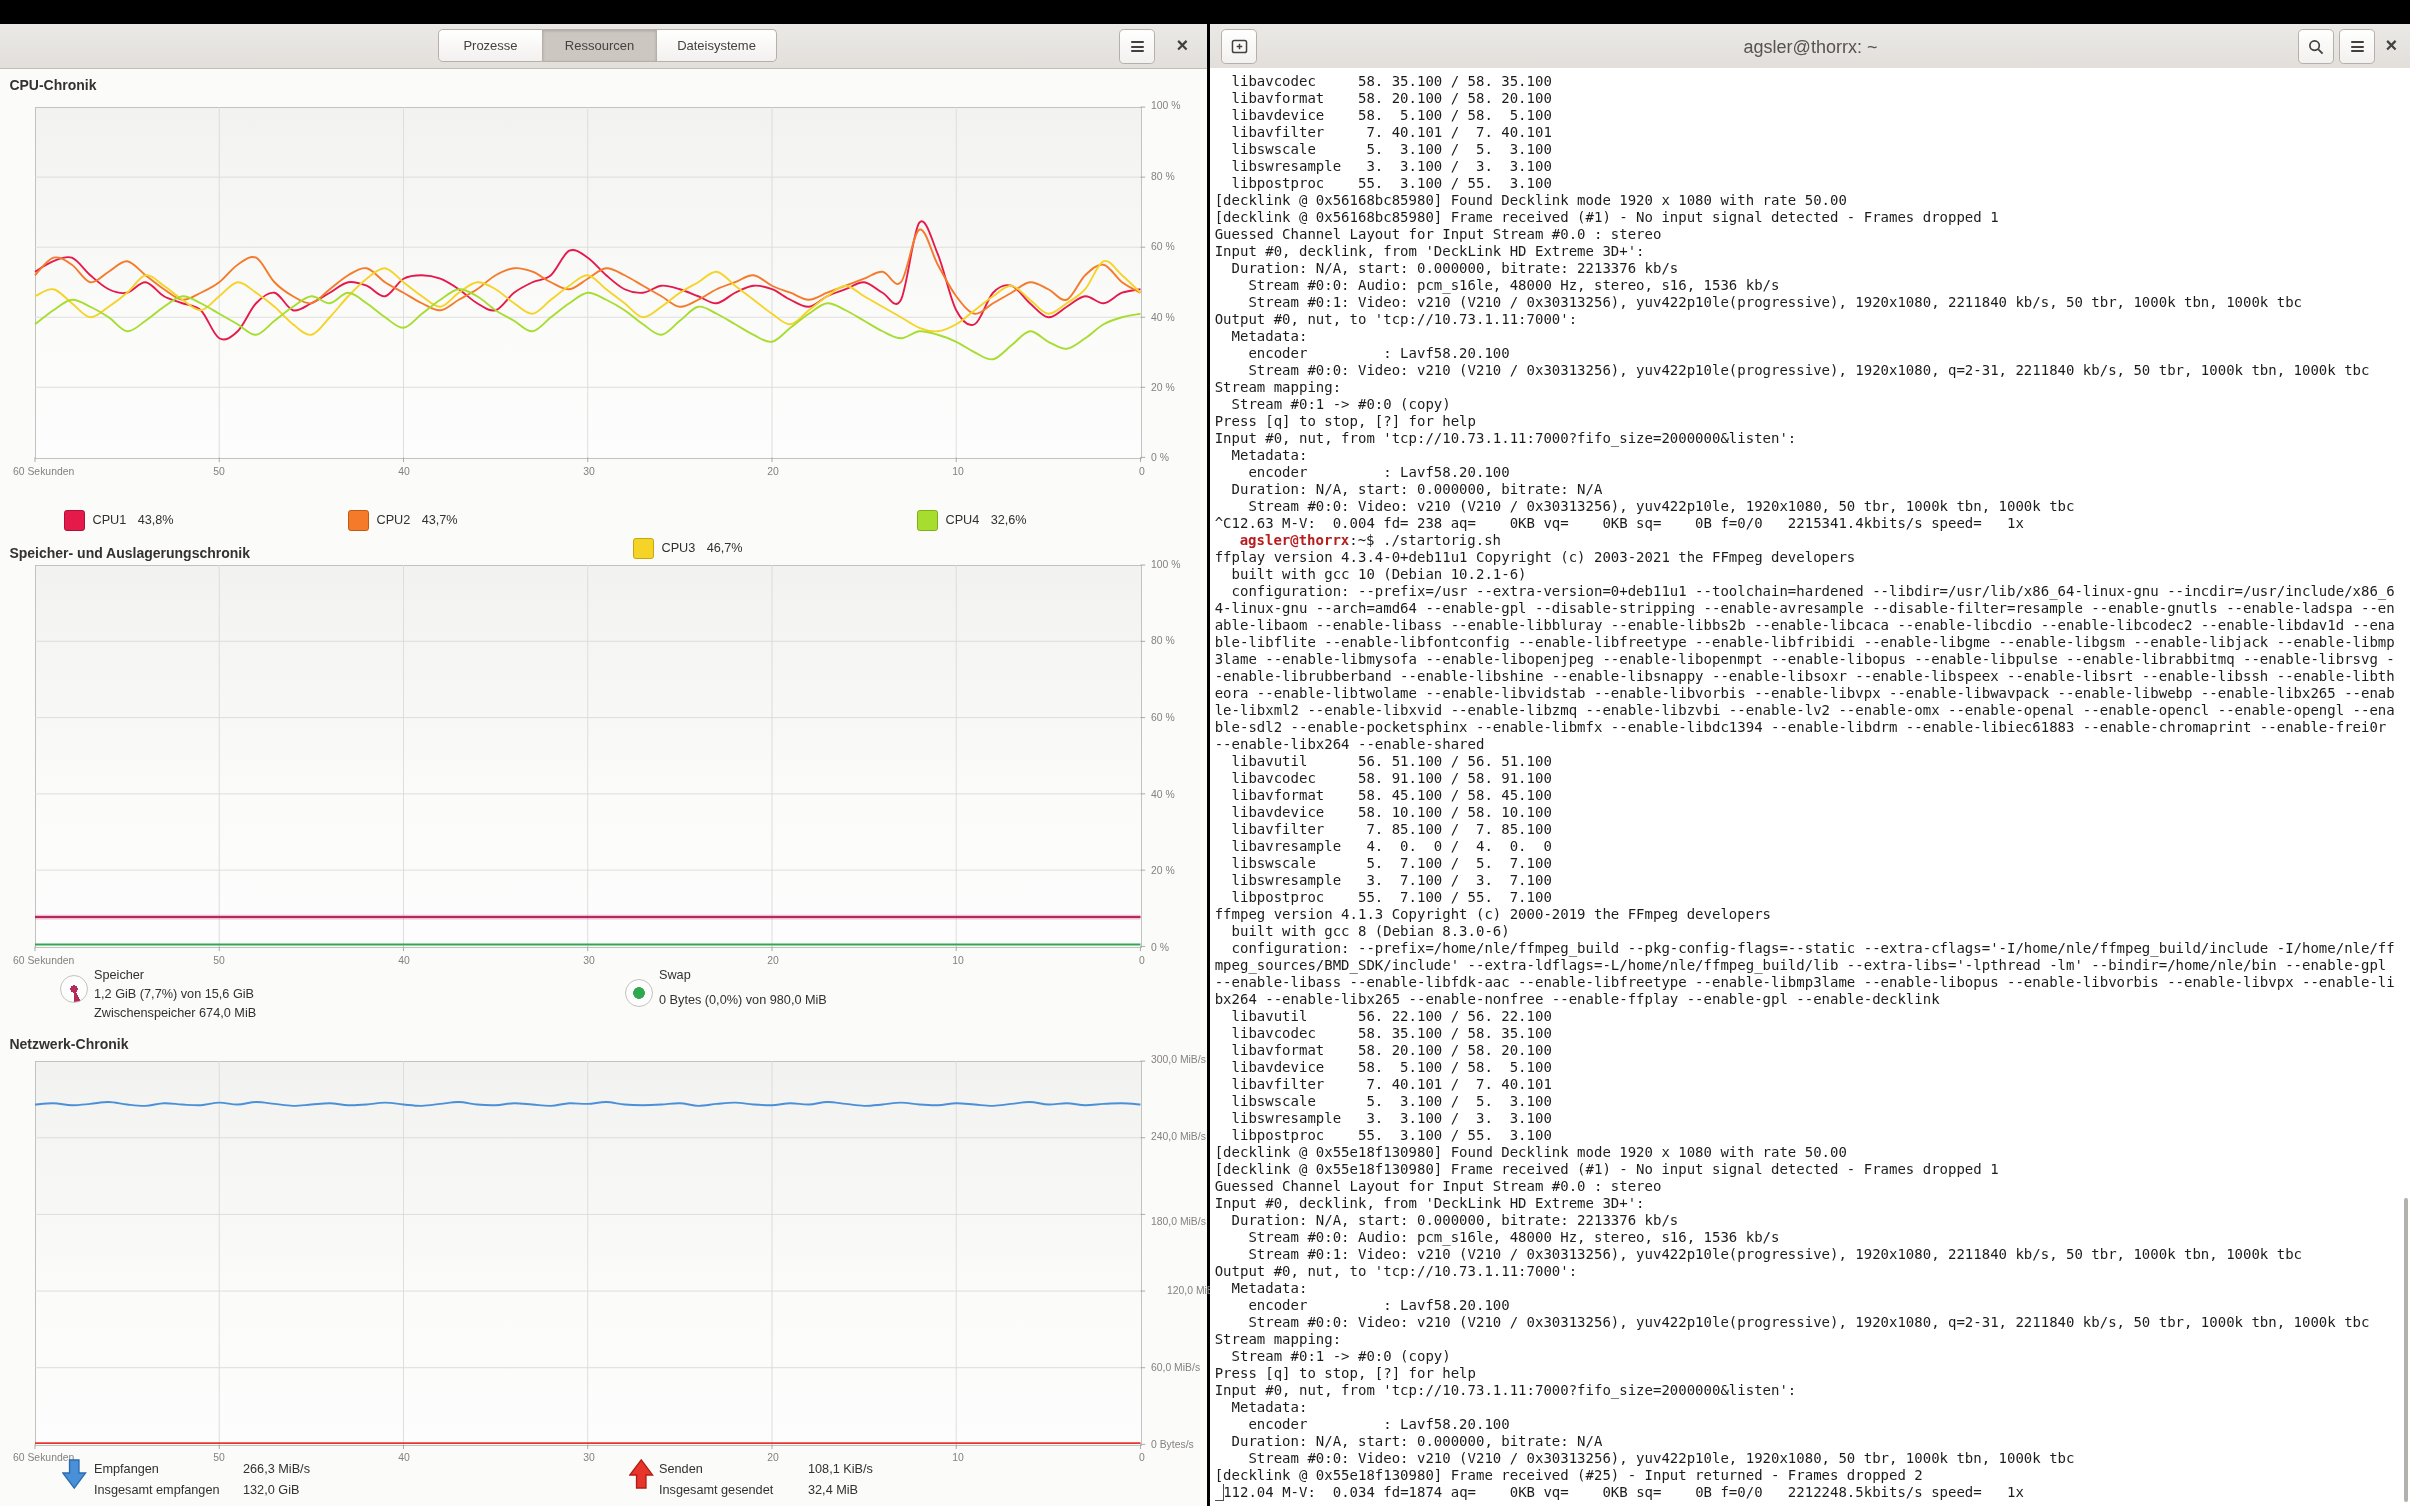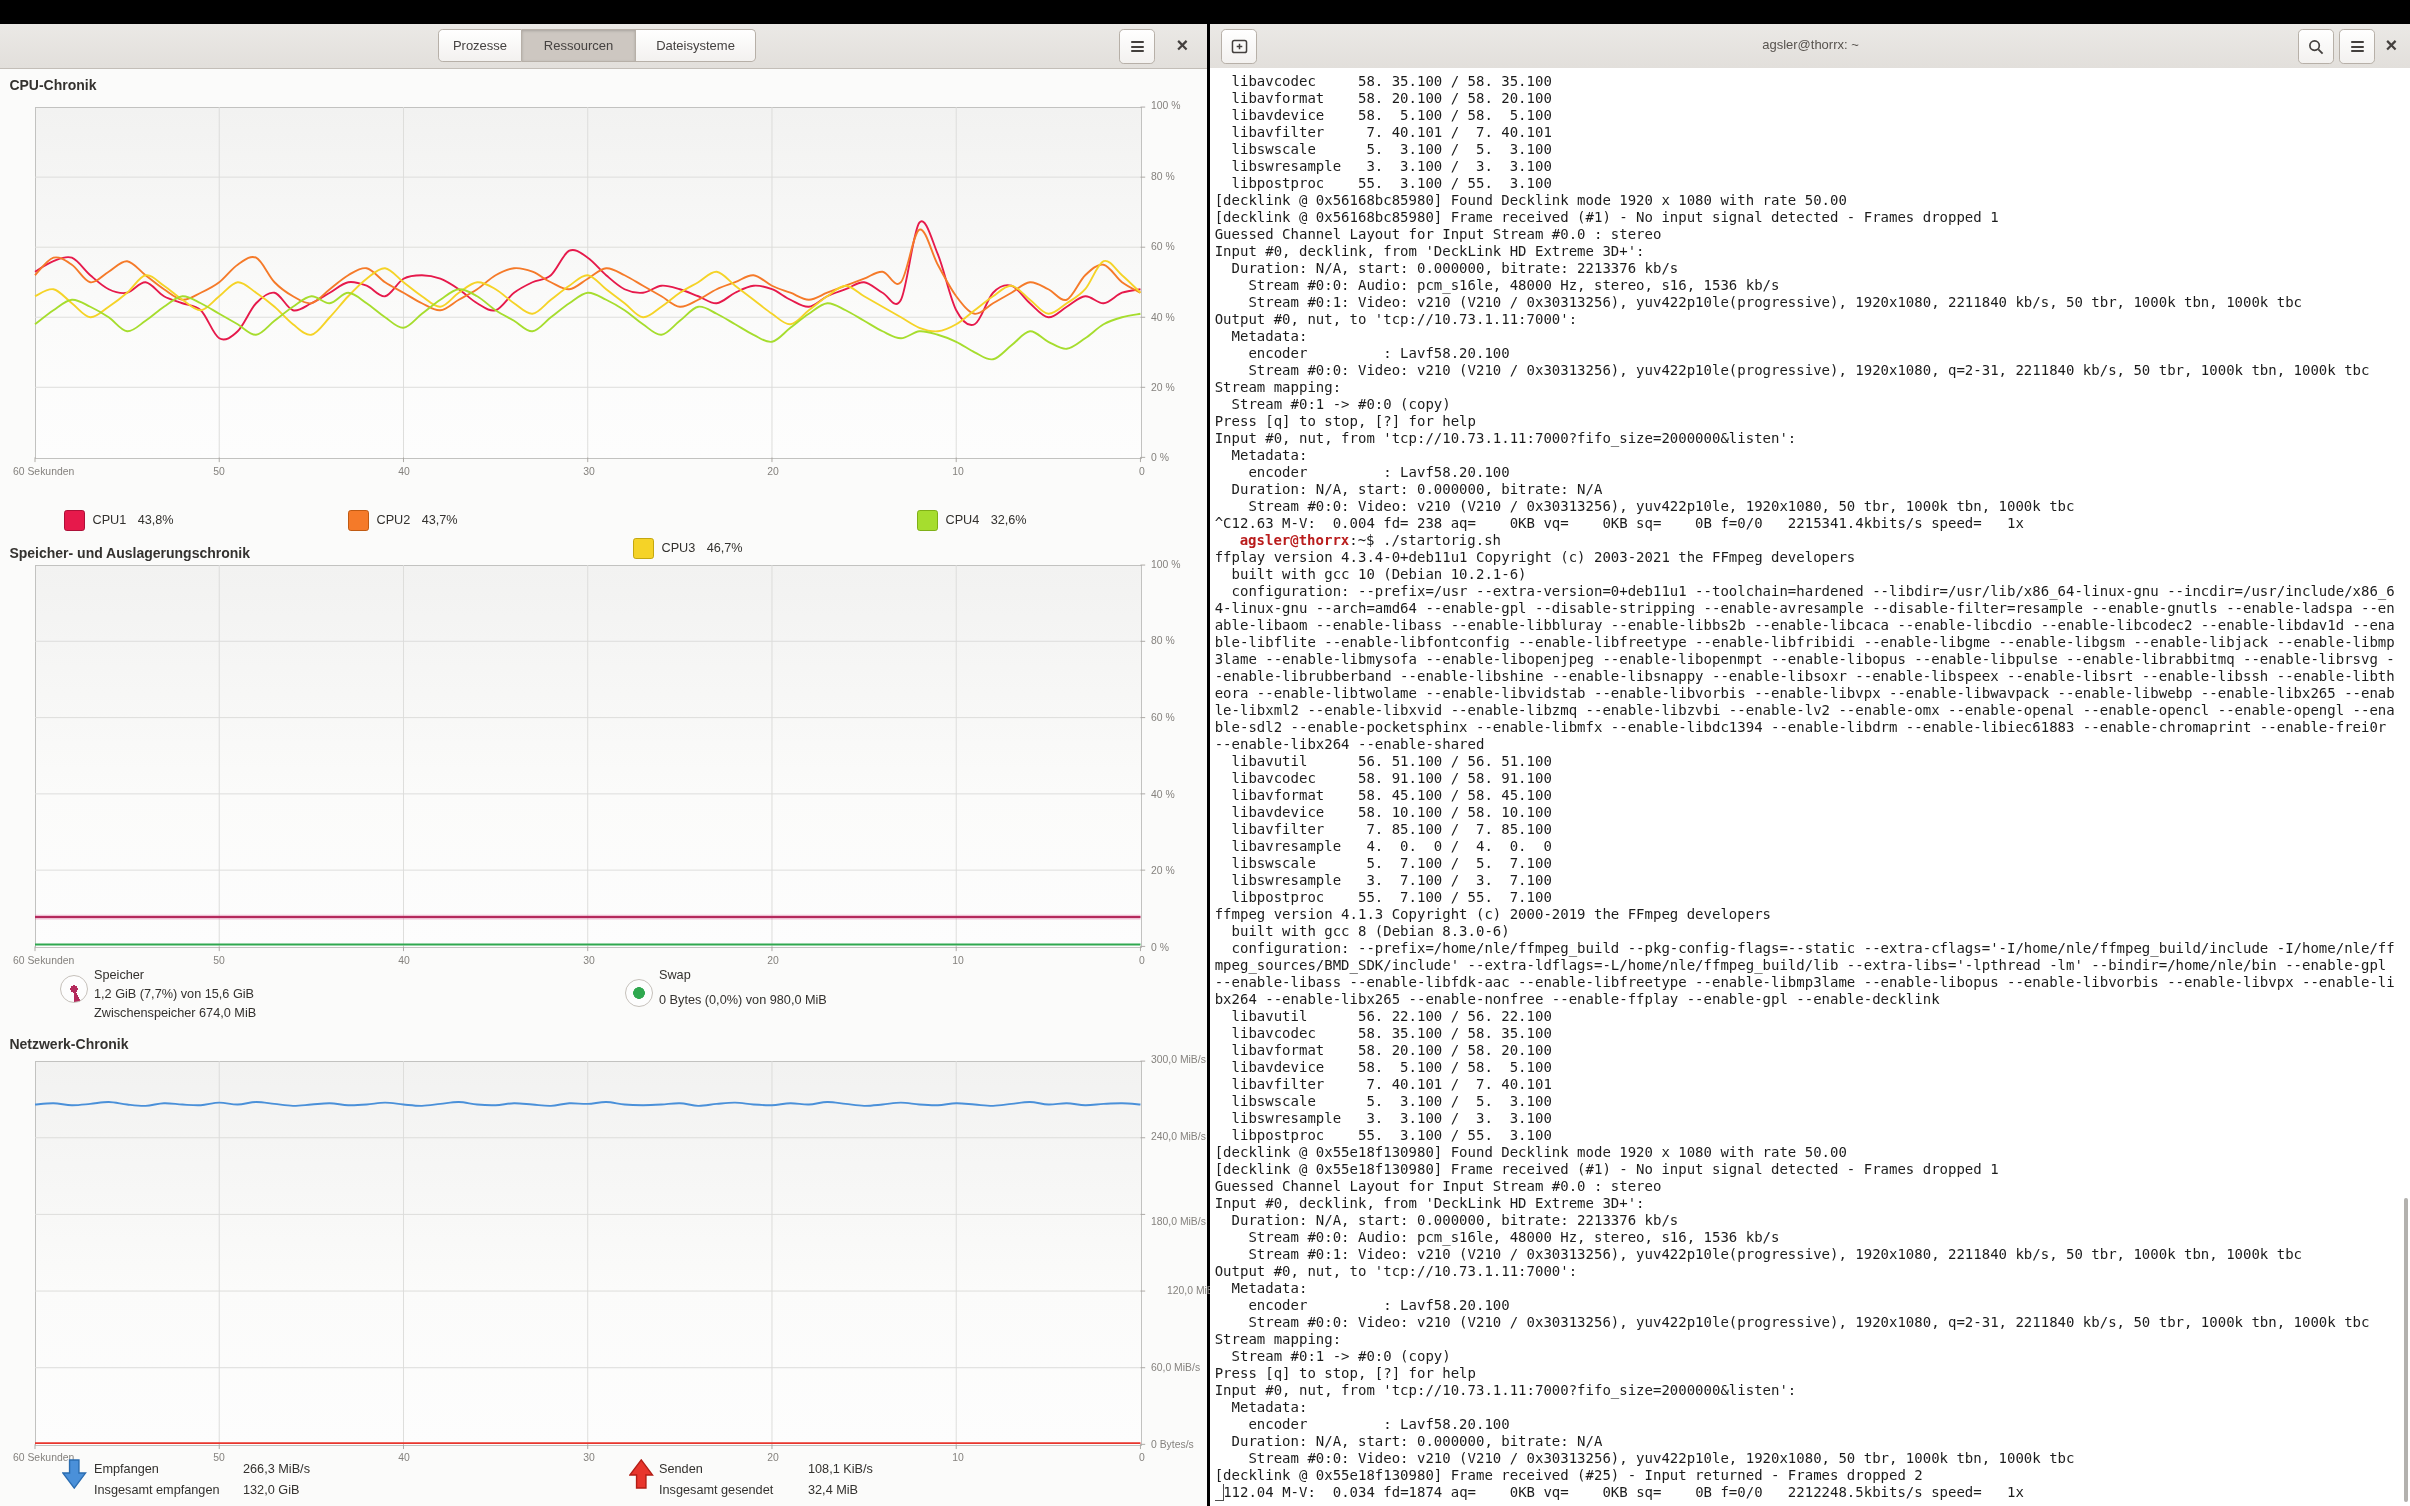--- a/index.html
+++ b/index.html
@@ -14,21 +14,21 @@
     color:#454241;font-size:13px;display:flex;align-items:center;justify-content:center;cursor:default;}
   .tab:first-child{border-radius:4.7px 0 0 4.7px;}
   .tab:last-child{border-radius:0 4.7px 4.7px 0;border-left:none;}
   .tab.active{background:#cdc7c1;box-shadow:inset 0 0.9px 2.8px rgba(0,0,0,.18);border-left:none;}
   .icon-btn{position:absolute;top:5.6px;width:34px;height:33px;border:0.9px solid #b7b0a8;border-radius:4.7px;
     background:linear-gradient(#ffffff,#f3f1ef);display:flex;align-items:center;justify-content:center;}
   .close-x{position:absolute;top:11.3px;width:22.6px;height:22.6px;color:#44403e;font-size:20px;line-height:21px;
     text-align:center;font-weight:bold;}
   .burger{display:inline-block;width:13px;}
   .burger span{display:block;height:1.9px;background:#44403e;margin:2.8px 0;border-radius:0.9px;}
-  .win-title{position:absolute;top:13px;left:0;right:0;text-align:center;color:#57534e;font-size:13px;}
+  .win-title{position:absolute;top:13px;left:0;right:0;text-align:center;color:#57534e;font-size:18px;}
   .section-title{position:absolute;left:9.4px;font-size:14px;font-weight:bold;color:#34322f;}
   .chart{position:absolute;left:35px;box-sizing:border-box;border:0.9px solid #c2c2c0;
     background:linear-gradient(#f2f2f1,#fbfbfa 60%,#fdfdfd);}
   .chart svg{position:absolute;left:-0.9px;top:-0.9px;overflow:visible;}
   .ylabel{position:absolute;font-size:10.4px;color:#85827e;white-space:nowrap;}
   .xlabel{position:absolute;font-size:10.4px;color:#85827e;white-space:nowrap;}
   .legend-item{position:absolute;display:flex;align-items:center;font-size:12.7px;color:#33312e;}
   .swatch{width:21px;height:21px;border-radius:2.8px;margin-right:7.5px;box-sizing:border-box;}
   .leg-label{margin-right:11.3px;}
   .mem-text{position:absolute;font-size:12.7px;color:#33312e;white-space:pre;}
@@ -42,21 +42,21 @@
   .t-prompt{color:#b91c1c;font-weight:bold;margin-left:25px;}
   .t-cursor{outline:0.9px solid #4d4d4d;outline-offset:-0.9px;}
   .scroll-thumb{position:absolute;width:3.8px;border-radius:1.9px;background:#b3b1ae;}
 </style>
 </head>
 <body>
 
 <div class="window" id="monitor-window">
   <div class="titlebar">
     <div class="tab-group" id="monitor-tabs">
-        <div class="tab" style="width: 84px;">Prozesse</div>
+        <div class="tab" style="width: 105px;">Prozesse</div>
         <div class="tab active" style="width: 114px;">Ressourcen</div>
         <div class="tab" style="width: 120px;">Dateisysteme</div>
       </div>
     <div class="icon-btn" style="left:1119px;">
       <span class="burger">
           <span></span>
           <span></span>
           <span></span>
         </span>
     </div>

